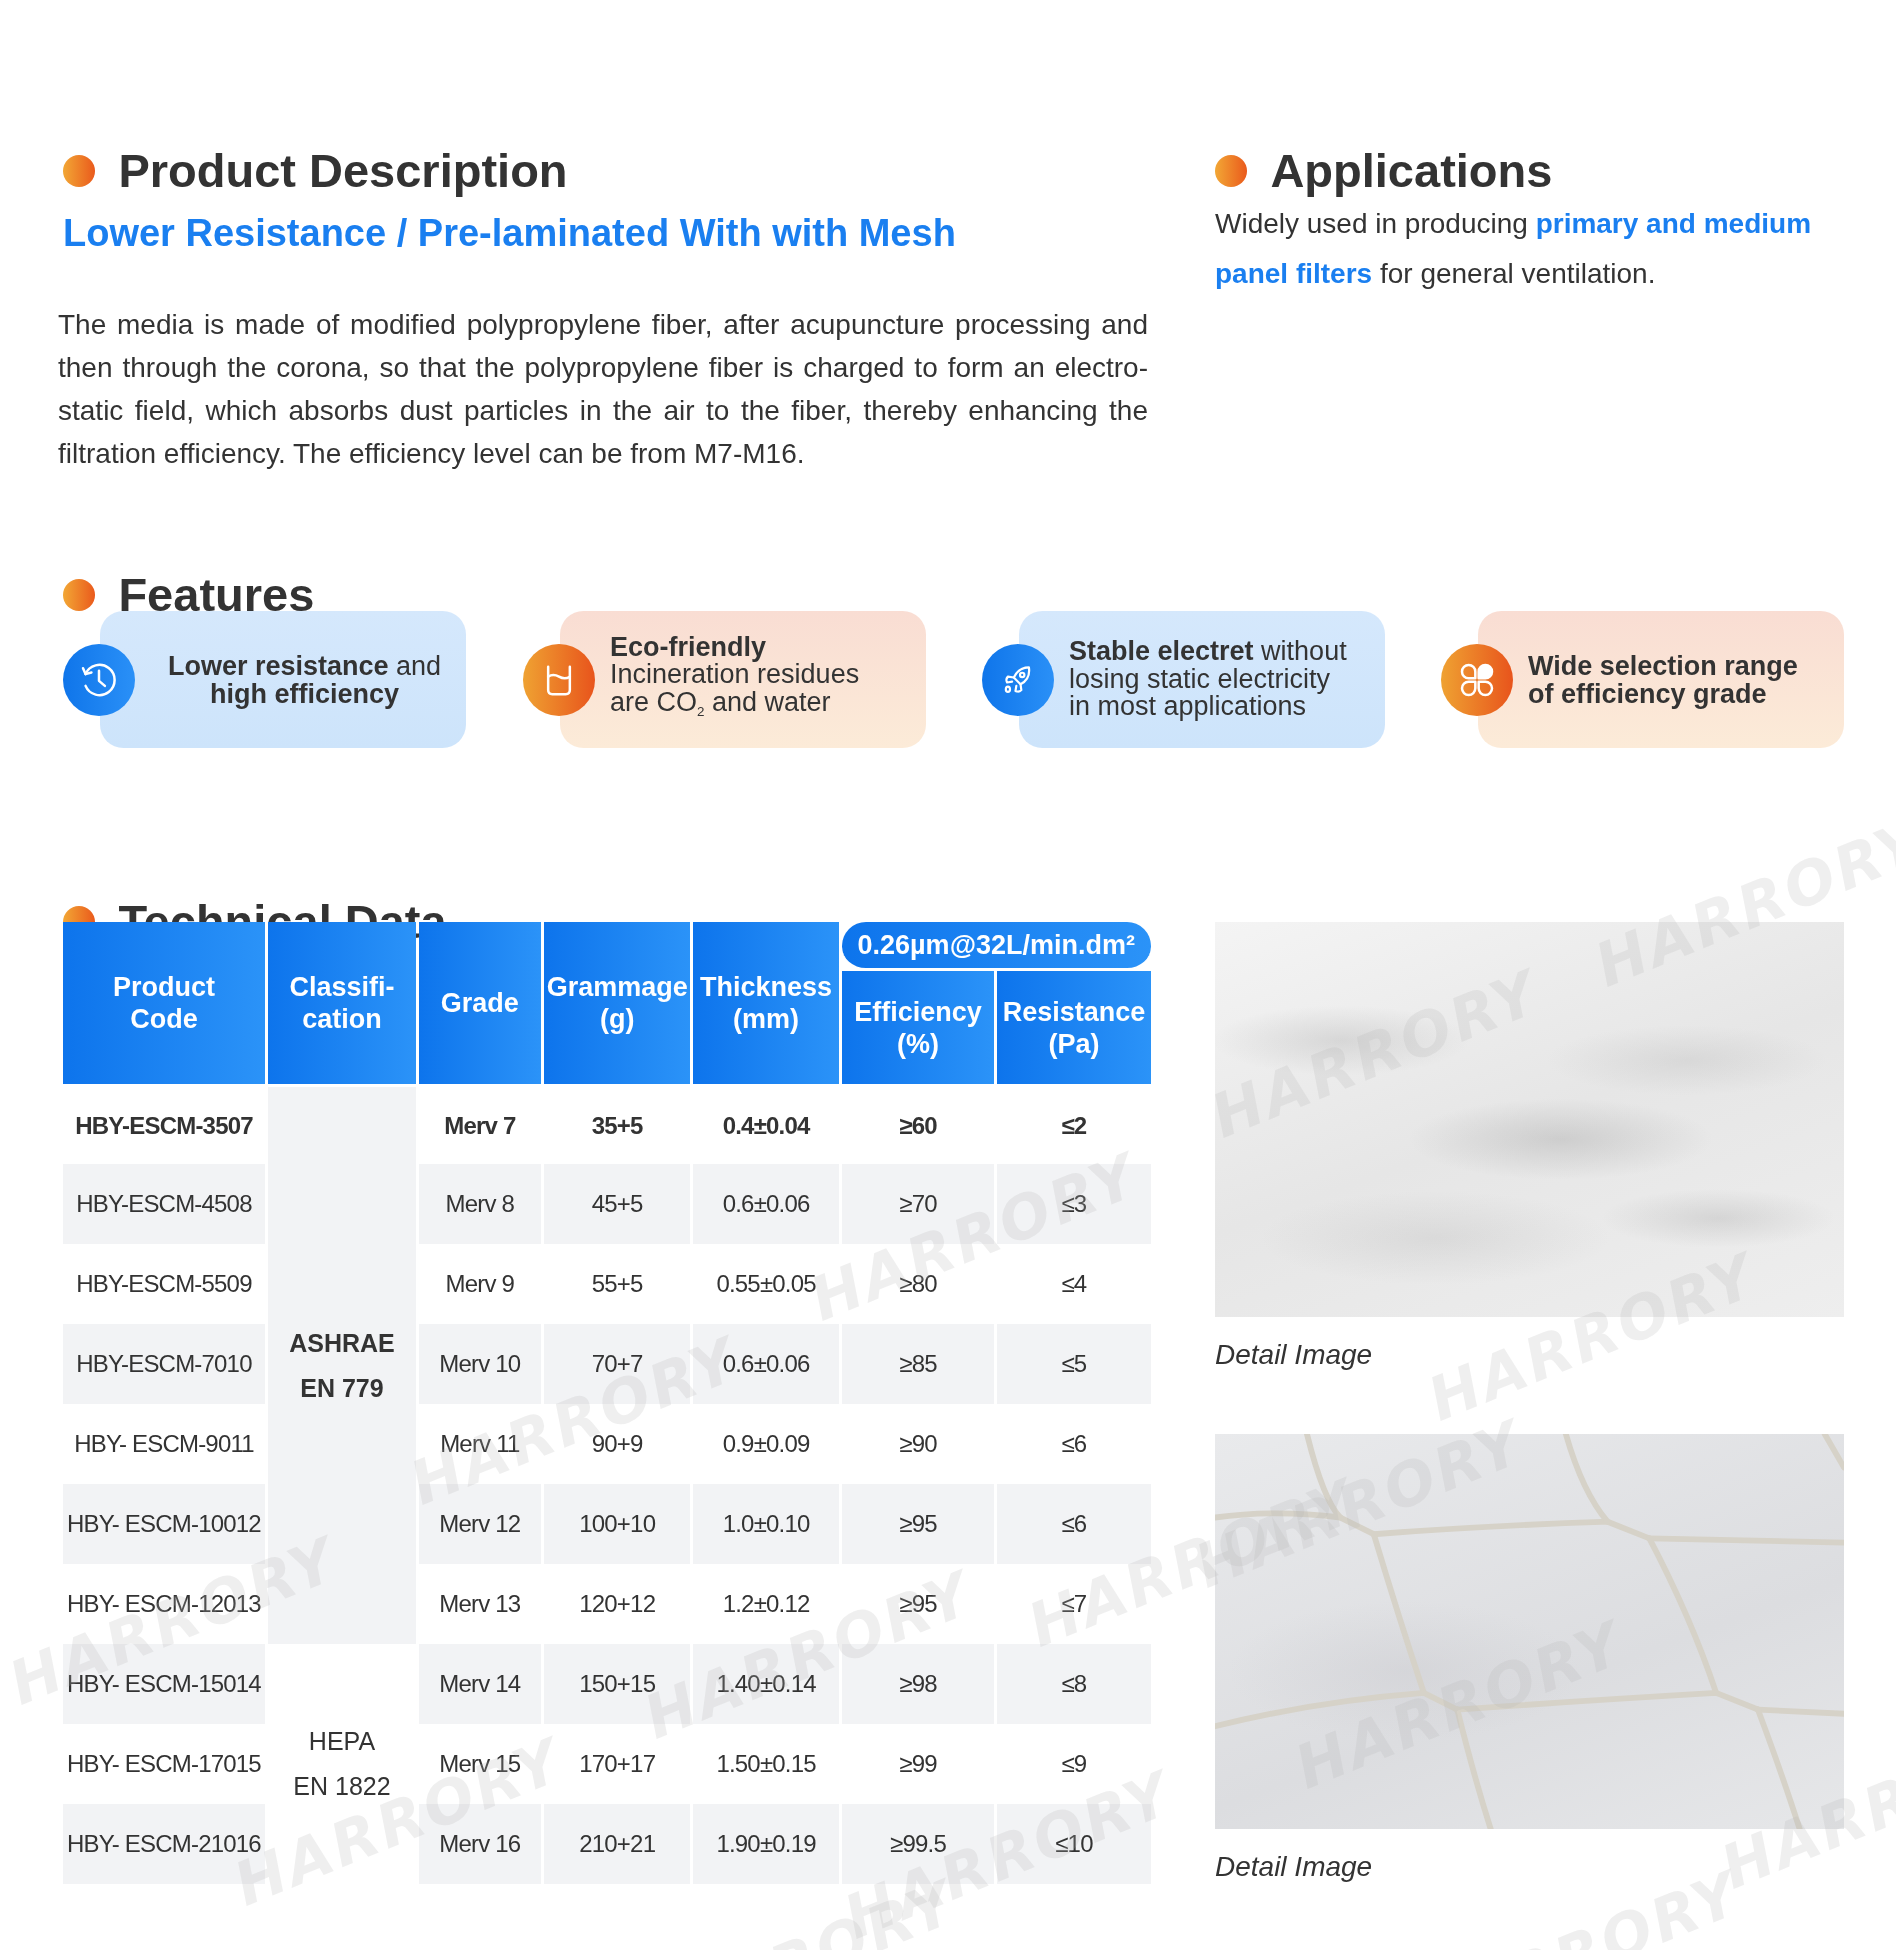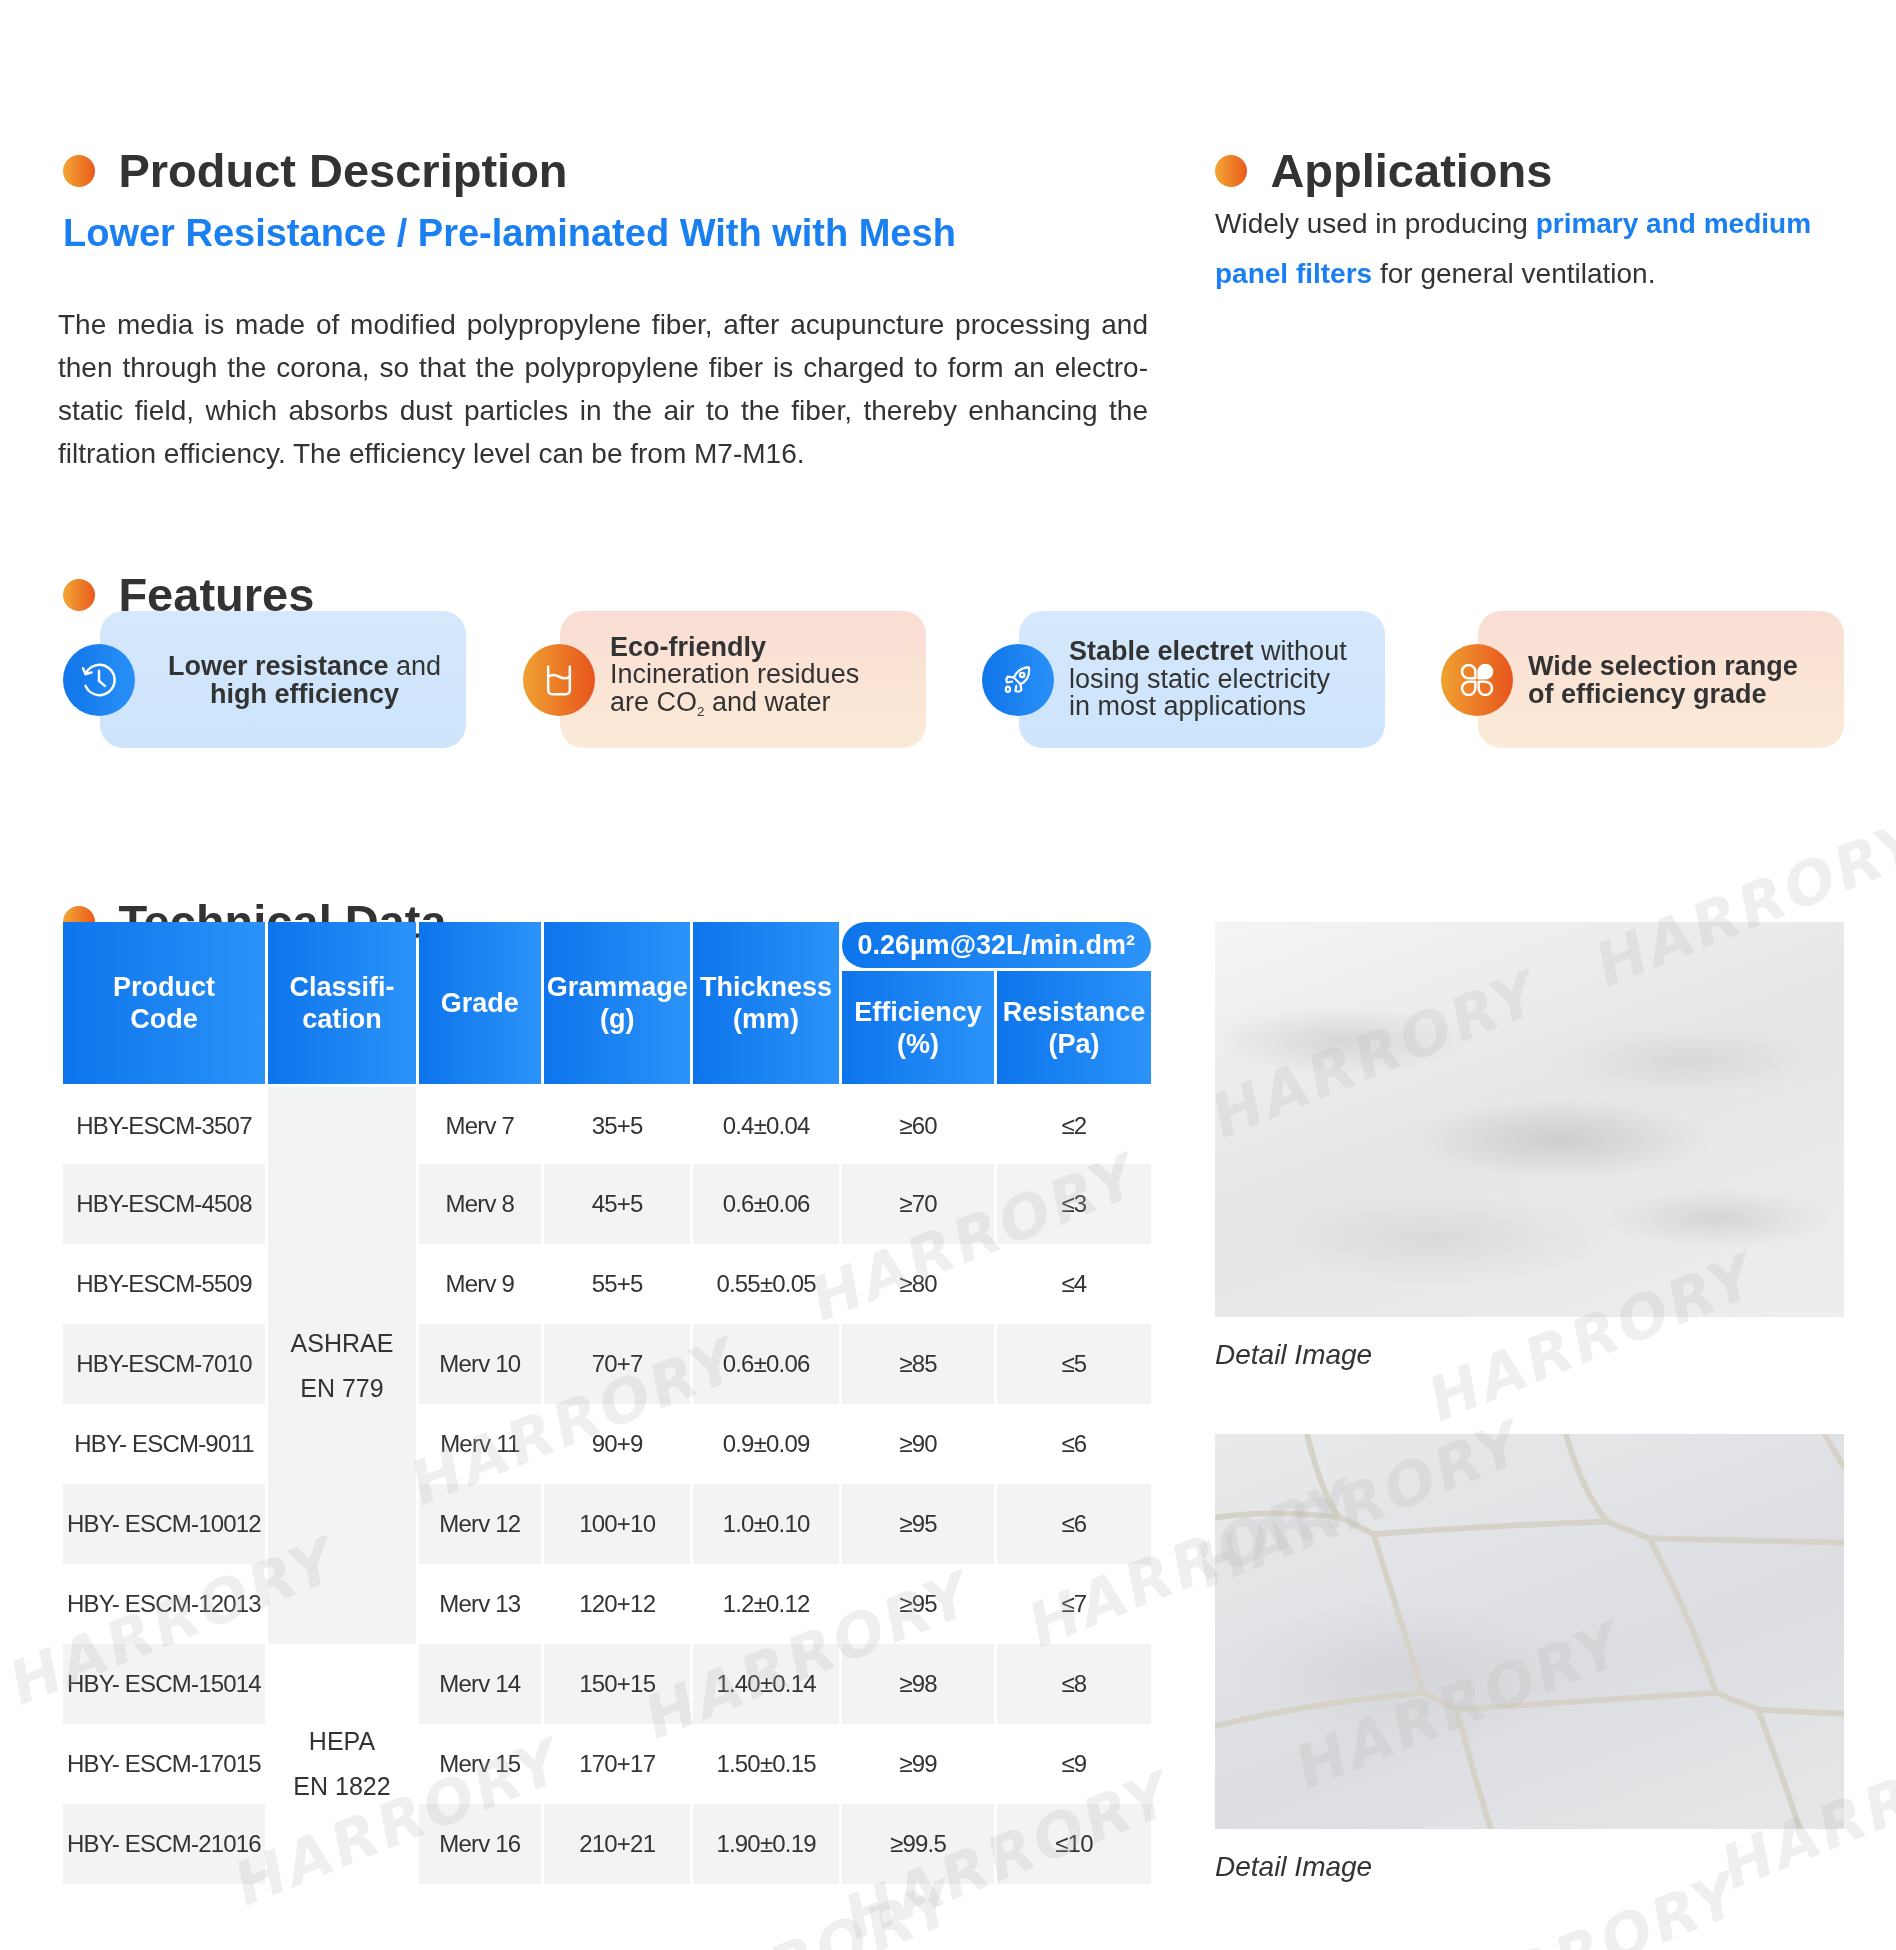--- a/index.html
+++ b/index.html
@@ -63,21 +63,21 @@
   th.sub { height: 110px; }
   th.full { height: 162px; }
   td {
     height: 80px; text-align: center; vertical-align: middle; font-size: 24px; color: #333;
     letter-spacing: -0.8px;
   }
   tr.alt td.c { background: #f2f3f5; }
   td.cls { font-size: 25px; line-height: 45px; letter-spacing: 0; }
   td.cls.grey { background: #f2f3f5; }
   td.cls.white { background: #ffffff; }
-  tr.first td { border-top: 3.3px solid #ffffff; }
+  tr.first td { border-top: 3.3px solid #ffffff; font-weight: bold; }
 
   
   .detail { position: absolute; left: 1215px; width: 629px; }
   .detail .img { width: 629px; height: 395px; position: relative; overflow: hidden; }
   .detail .caption { font-size: 28px; color: #333; margin-top: 22px; font-style: italic; }
   #detail-1 { top: 922px; }
   #detail-2 { top: 1434px; }
   .img.fiber {
     background:
       radial-gradient(ellipse 184px 50px at 20% 30%, rgba(150,150,150,0.25), transparent 70%),

